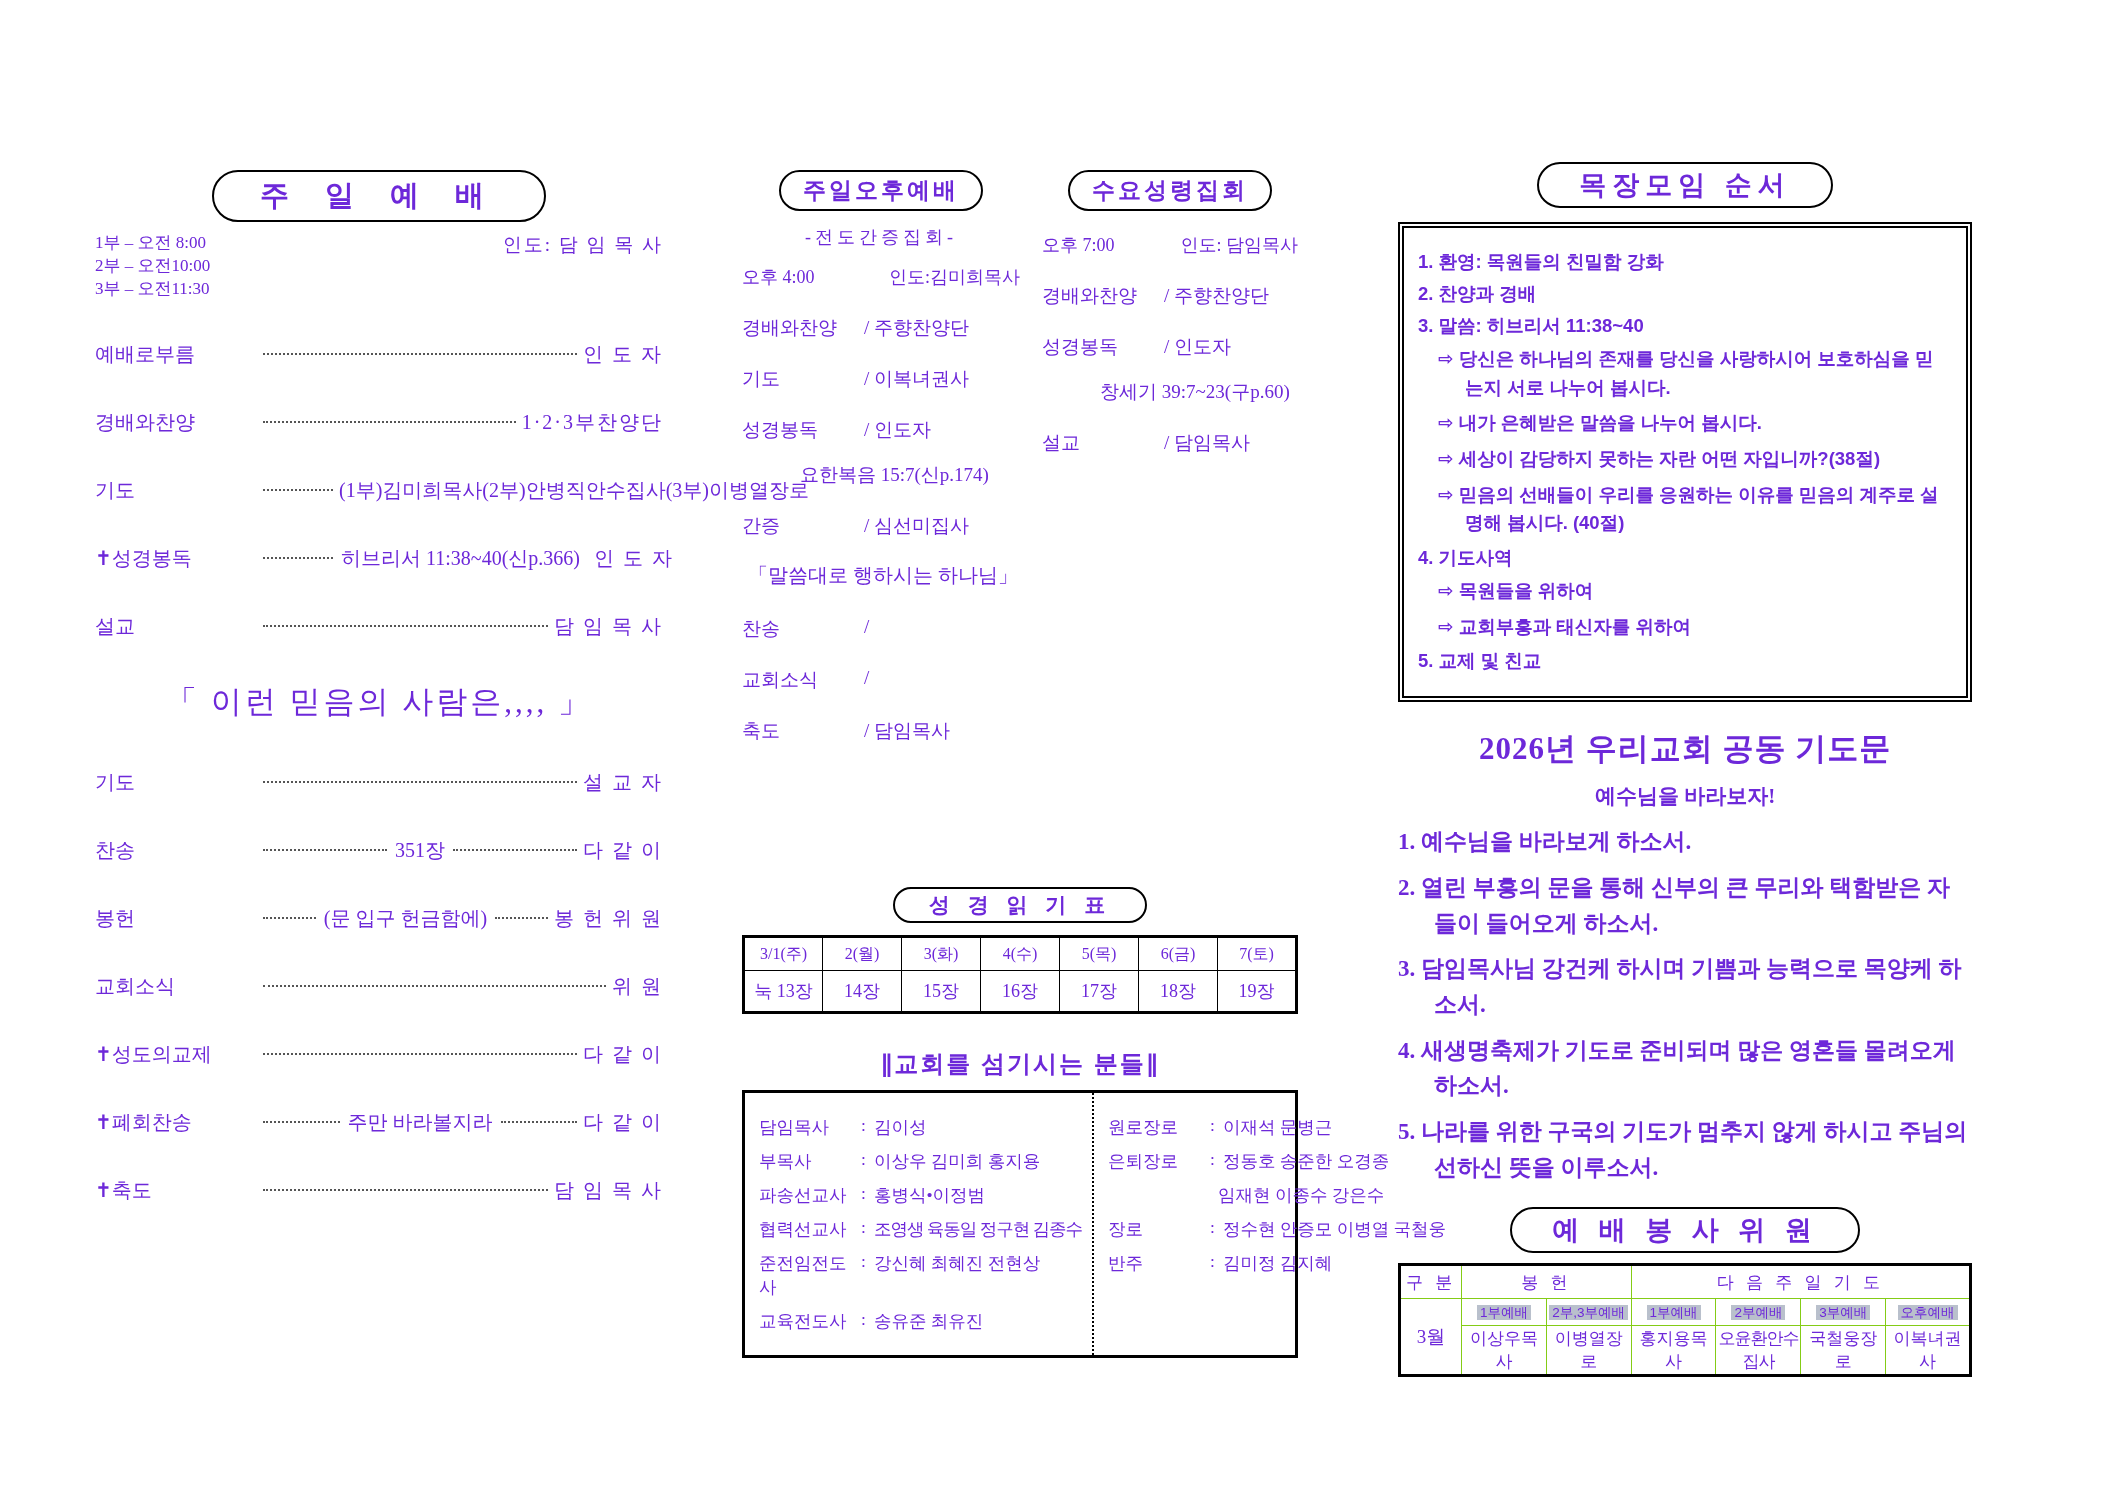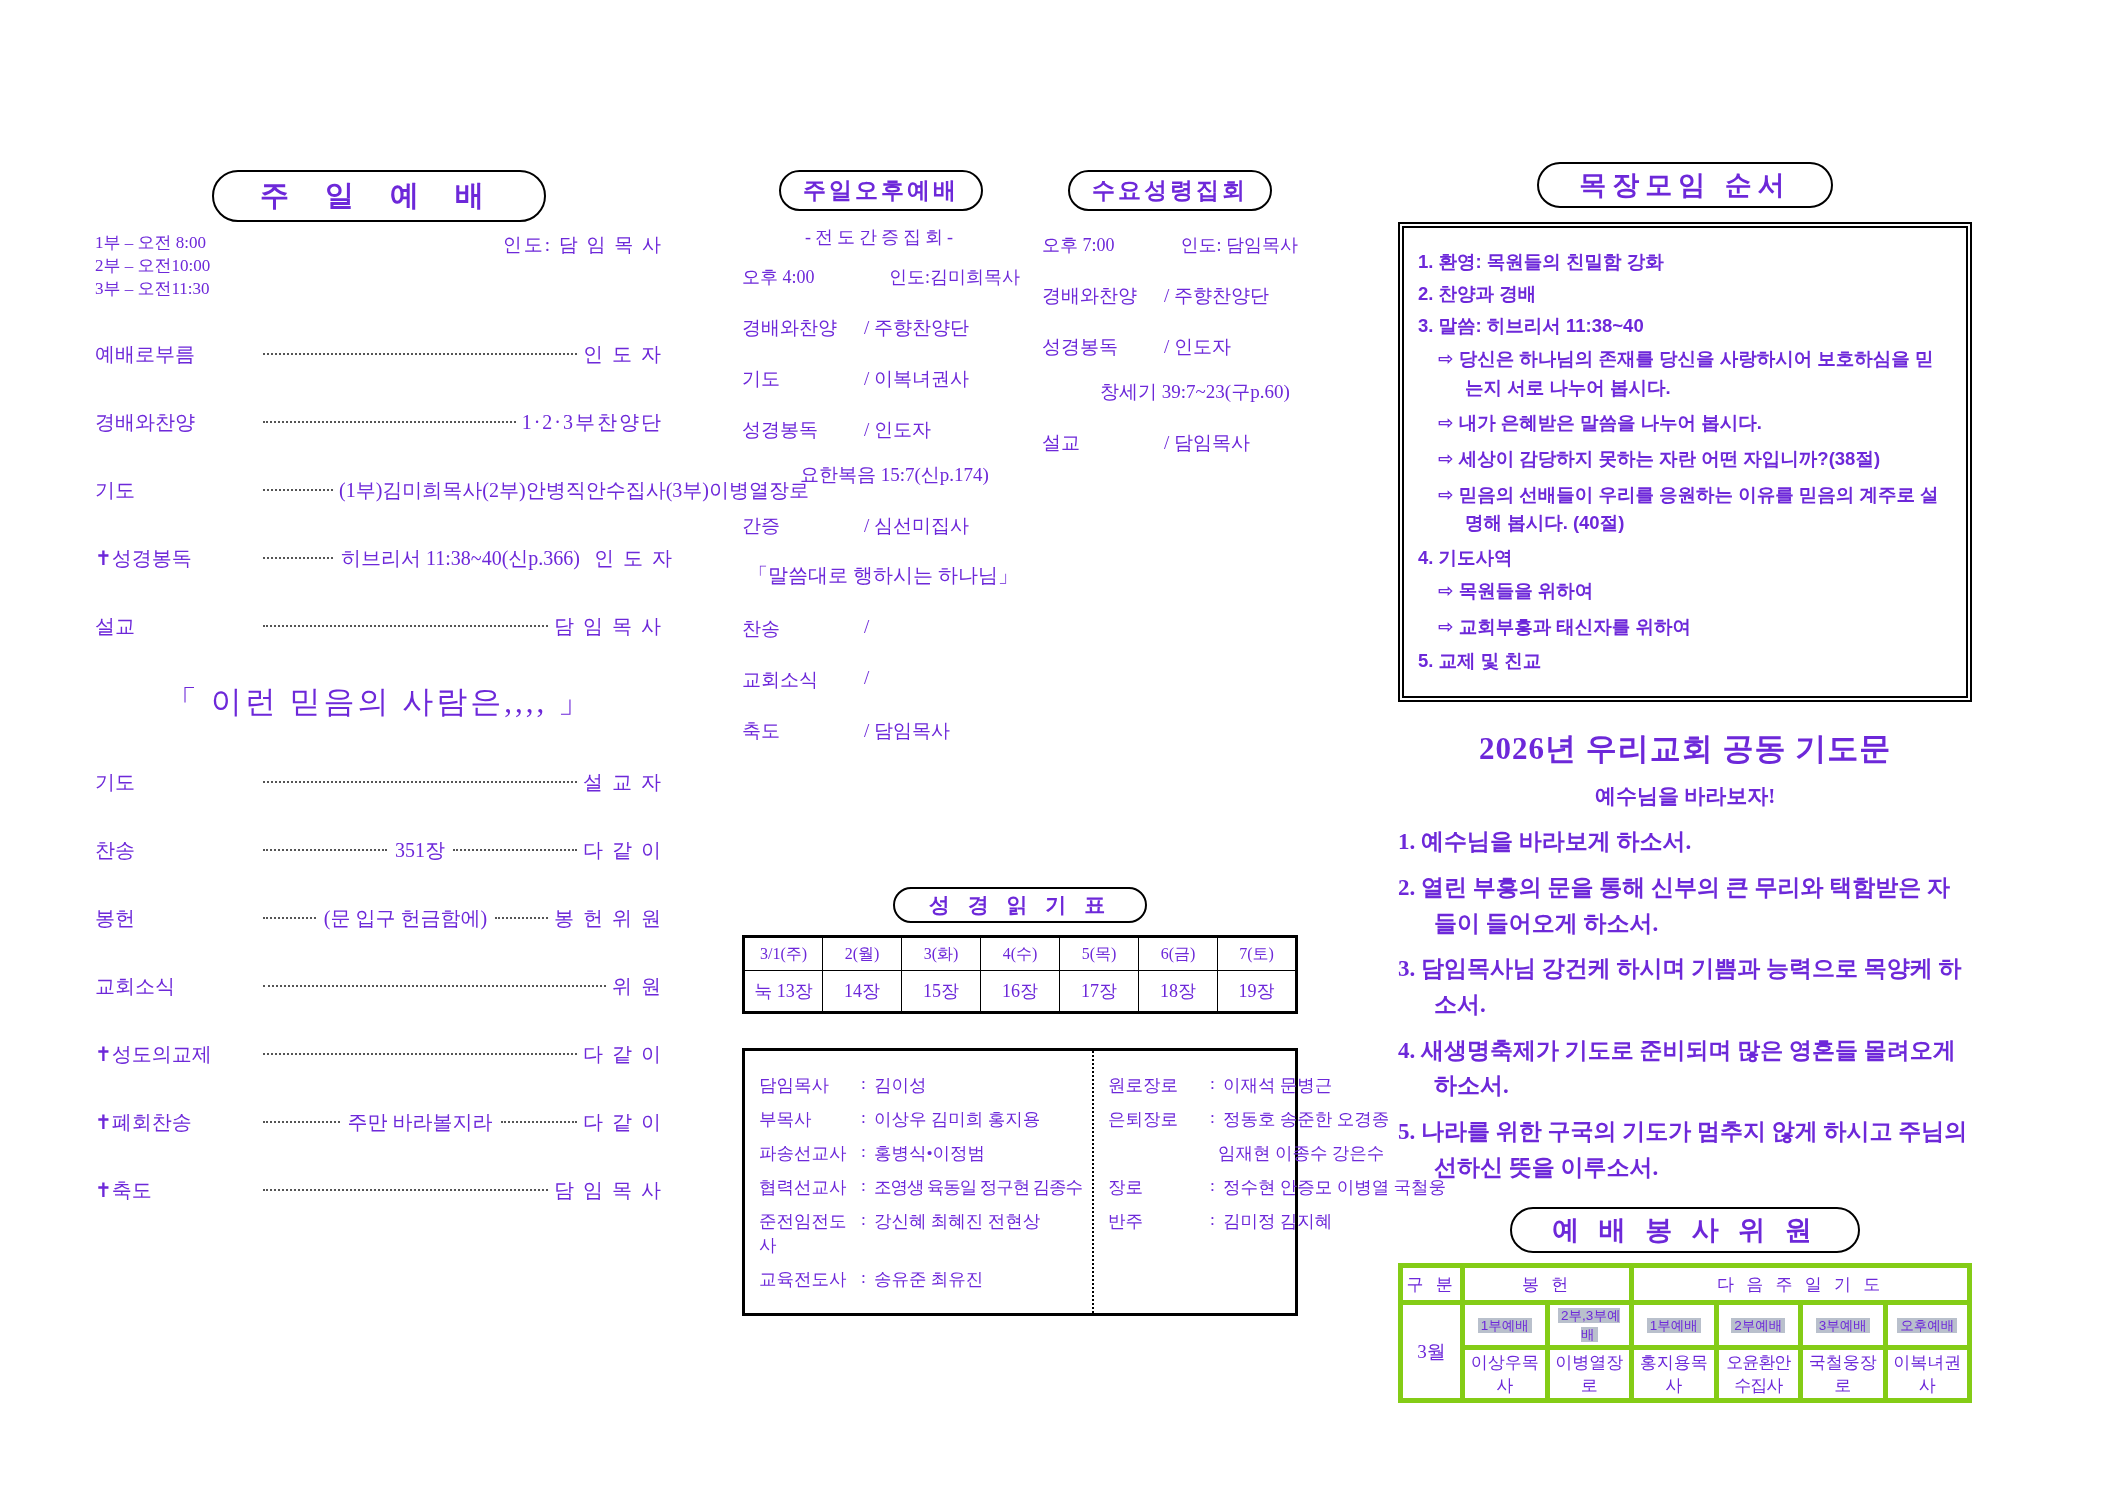--- a/index.html
+++ b/index.html
@@ -67,21 +67,21 @@
   .prayer-title{text-align:center;font-weight:bold;font-size:31px;margin-top:26px;letter-spacing:1px;}
   .prayer-sub{text-align:center;font-weight:bold;font-size:21px;margin-top:12px;}
   .pitems{margin-top:14px;}
   .pitem{font-weight:bold;font-size:23px;line-height:1.55;margin:10px 0;
          padding-left:36px;text-indent:-36px;}
   
   .committee{margin-top:22px;}
   .committee .pill{font-size:20px;letter-spacing:5px;padding:1px 30px;}
   .ctable{width:100%;border-collapse:collapse;border:3px solid #000;margin-top:10px;
           text-align:center;table-layout:fixed;}
-  .ctable td{border:5px solid #84cc16;}
+  .ctable td{border:1px solid #84cc16;}
   .ctable .g1{font-size:17px;letter-spacing:4px;height:30px;}
   .ctable .month{font-size:19px;}
   .ctable .sub td{height:24px;}
   .hl{background:#b9c0cc;padding:0 3px;font-size:13.5px;
       font-family:"Liberation Sans","DejaVu Sans",sans-serif;}
   .ctable .names td{font-size:17px;height:34px;}
 </style>
 </head>
 <body>
 
@@ -266,20 +266,21 @@
           <td>16장</td>
           <td>17장</td>
           <td>18장</td>
           <td>19장</td>
         </tr>
       </tbody>
         </table>
     </div>
 
     <div class="servants">
+      <div class="serv-title">∥교회를 섬기시는 분들∥</div>
       <div class="stable">
         <div class="shalf">
           <div class="srw">
             <span class="role">담임목사</span>
             <span class="colon">:</span>
             <span class="nm">김이성</span>
           </div>
           <div class="srw">
             <span class="role">부목사</span>
             <span class="colon">:</span>

